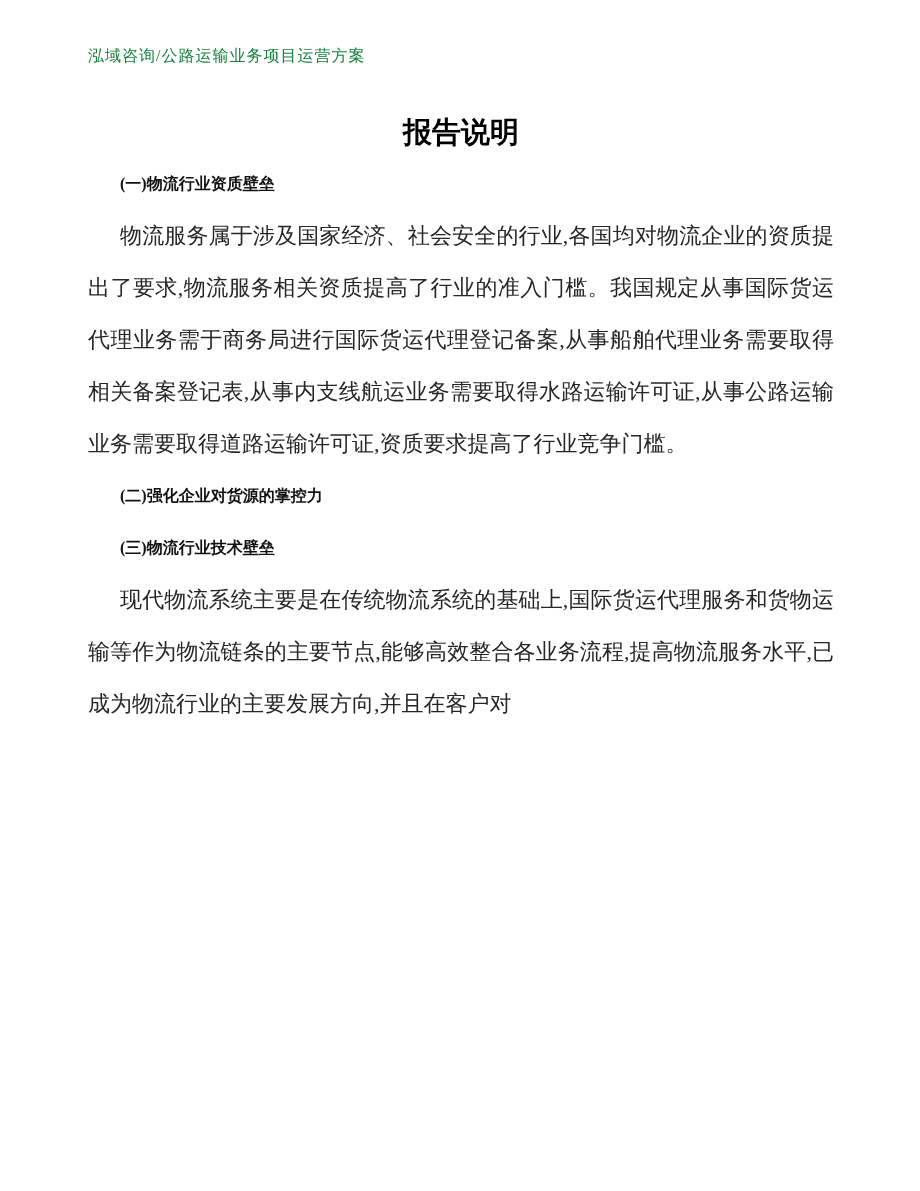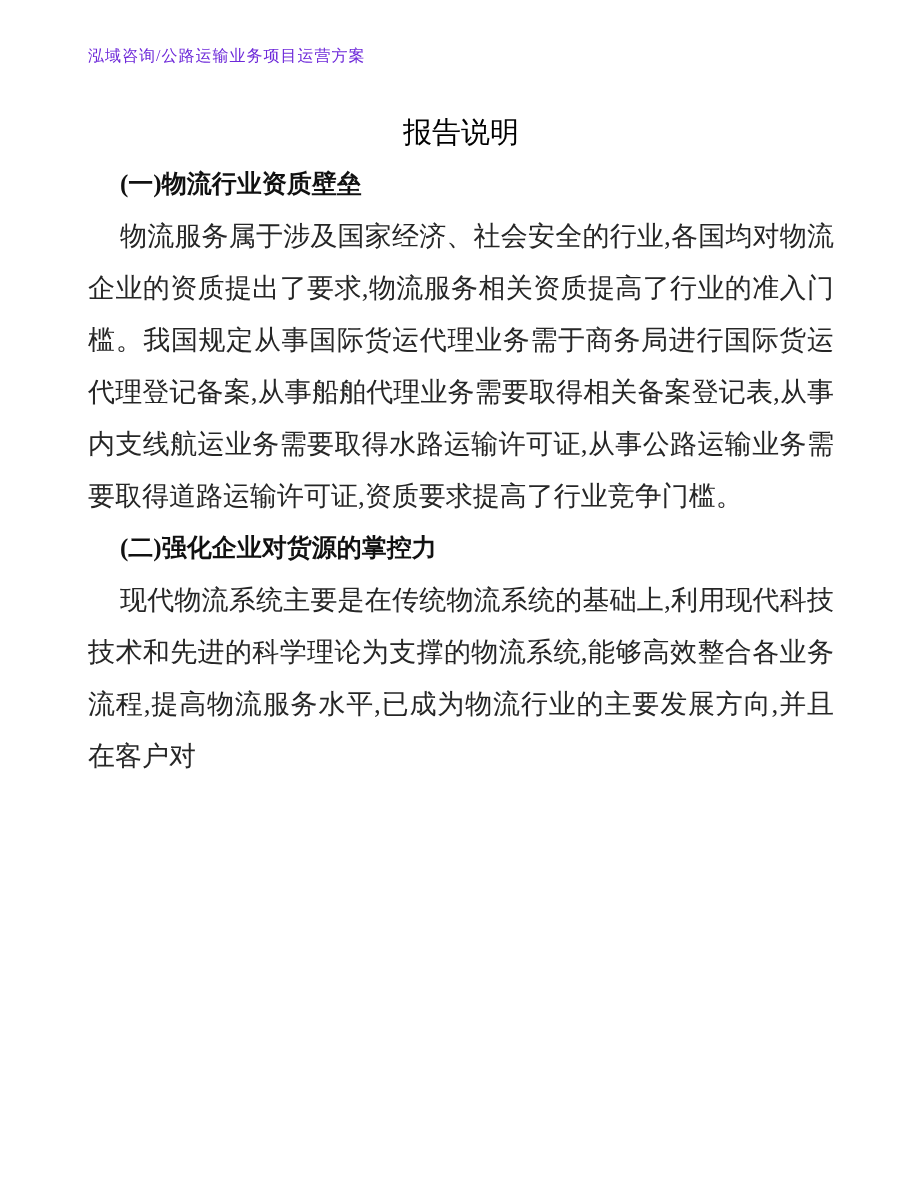--- a/index.html
+++ b/index.html
@@ -14,41 +14,41 @@
     margin: 0 auto;
     background: #ffffff;
     overflow: hidden;
     font-family: "Liberation Serif", "DejaVu Serif", serif;
     box-sizing: border-box;
     padding: 46px 86px 0 88px;
   }
   .doc-header {
     font-size: 16px;
     line-height: 20px;
-    color: #6d28d9;
+    color: #15803d;
     letter-spacing: 1px;
   }
   .doc-title {
     margin-top: 40px;
     text-align: center;
     font-size: 29px;
-    font-weight: normal;
+    font-weight: bold;
     color: #000000;
     line-height: 52px;
   }
   .section-heading {
-    font-size: 25px;
+    font-size: 16px;
     font-weight: bold;
     color: #111111;
     line-height: 52px;
     text-indent: 32px;
     margin: 0;
   }
   .body-paragraph {
-    font-size: 27px;
+    font-size: 22px;
     color: #262626;
     line-height: 52px;
     text-indent: 32px;
     text-align: justify;
     text-justify: inter-ideograph;
     margin: 0;
     word-break: break-all;
   }
 </style>
 </head>
@@ -62,15 +62,16 @@
   <div>
     <h2 class="section-heading">(一)物流行业资质壁垒</h2>
     <p class="body-paragraph">物流服务属于涉及国家经济、社会安全的行业,各国均对物流企业的资质提出了要求,物流服务相关资质提高了行业的准入门槛。我国规定从事国际货运代理业务需于商务局进行国际货运代理登记备案,从事船舶代理业务需要取得相关备案登记表,从事内支线航运业务需要取得水路运输许可证,从事公路运输业务需要取得道路运输许可证,资质要求提高了行业竞争门槛。</p>
   </div>
 
   <div>
     <h2 class="section-heading">(二)强化企业对货源的掌控力</h2>
   </div>
 
   <div>
-    <p class="body-paragraph">现代物流系统主要是在传统物流系统的基础上,利用现代科技技术和先进的科学理论为支撑的物流系统,能够高效整合各业务流程,提高物流服务水平,已成为物流行业的主要发展方向,并且在客户对</p>
+    <h2 class="section-heading">(三)物流行业技术壁垒</h2>
+    <p class="body-paragraph">现代物流系统主要是在传统物流系统的基础上,国际货运代理服务和货物运输等作为物流链条的主要节点,能够高效整合各业务流程,提高物流服务水平,已成为物流行业的主要发展方向,并且在客户对</p>
   </div>
 </div>
 
 </body></html>

